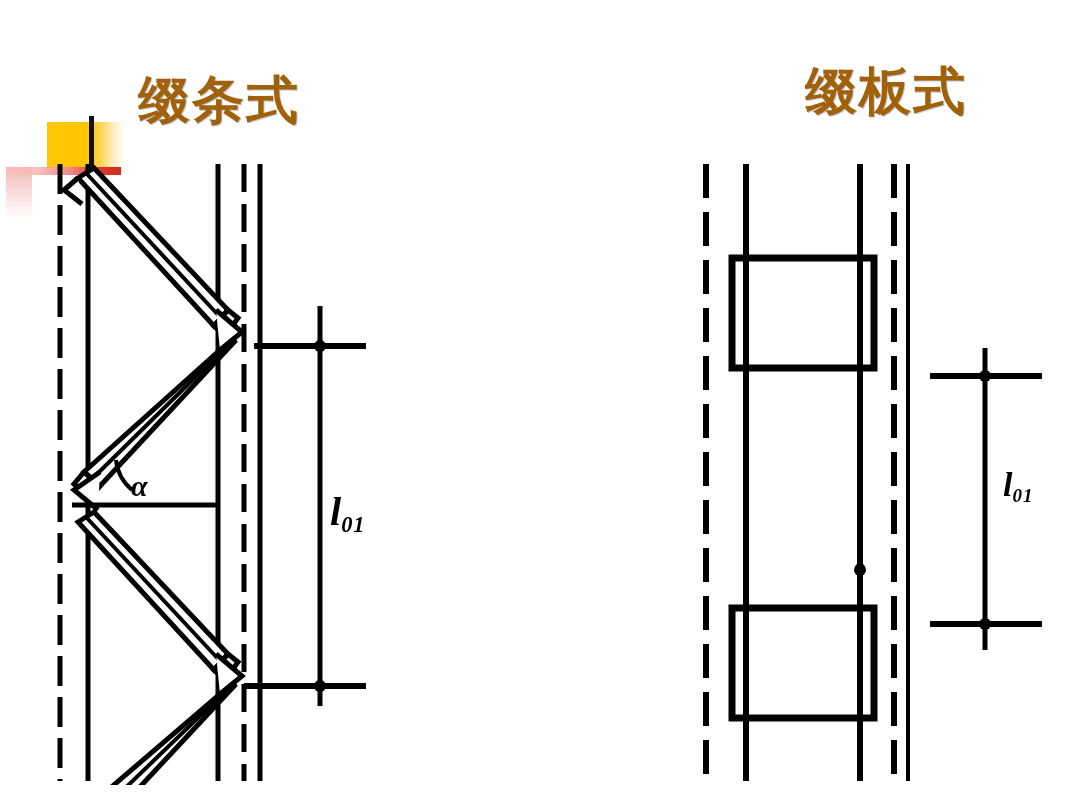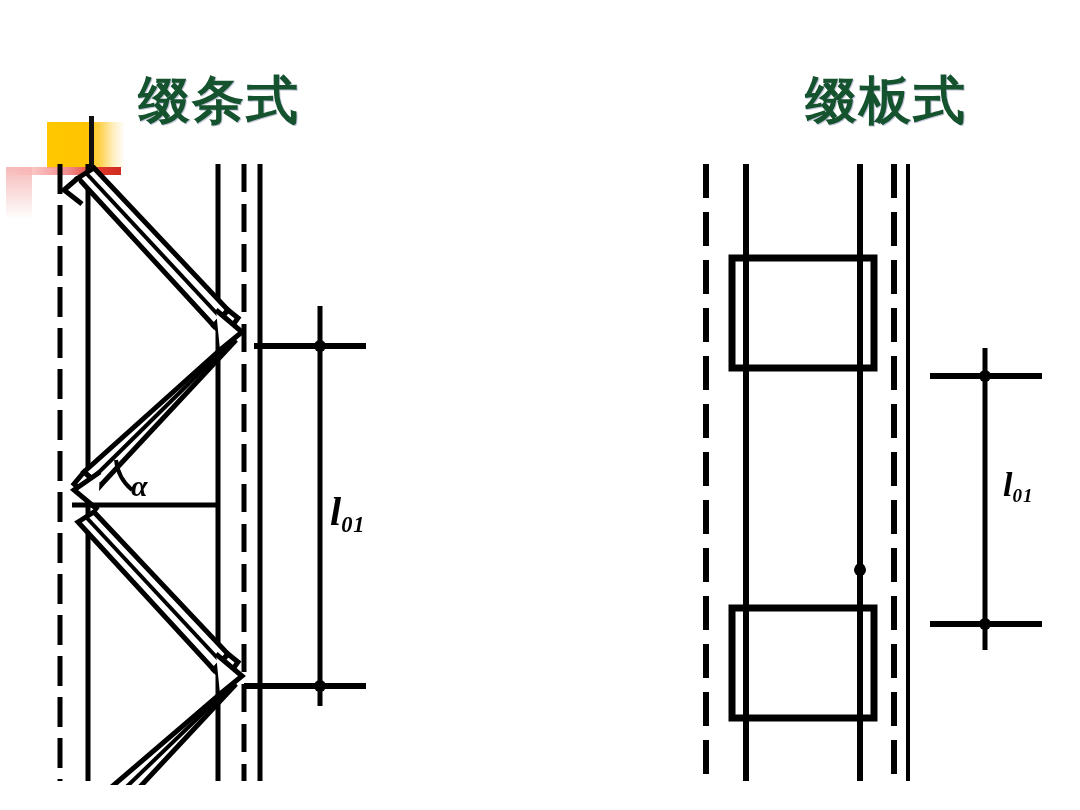--- a/index.html
+++ b/index.html
@@ -26,25 +26,25 @@
 
   
   .slide-title {
     position: absolute;
     font-family: "Liberation Sans", sans-serif;
     font-weight: bold;
     font-size: 52px;
     line-height: 1;
     letter-spacing: 2px;
     white-space: nowrap;
-    color: #14532d;
+    color: #a16207;
     text-shadow: 1px 1px 0 rgba(120,120,170,0.45);
   }
   #title-left  { left: 138px; top: 74px; }
-  #title-right { left: 805px; top: 74px; }
+  #title-right { left: 805px; top: 65px; }
 
   
   .orn-yellow {
     position: absolute;
     left: 47px; top: 122px;
     width: 78px; height: 46px;
     background: linear-gradient(to right, #ffc800 0%, #ffc400 50%, #ffd24d 68%, rgba(255,224,140,0.55) 85%, rgba(255,255,255,0) 100%);
   }
   .orn-vline {
     position: absolute;

